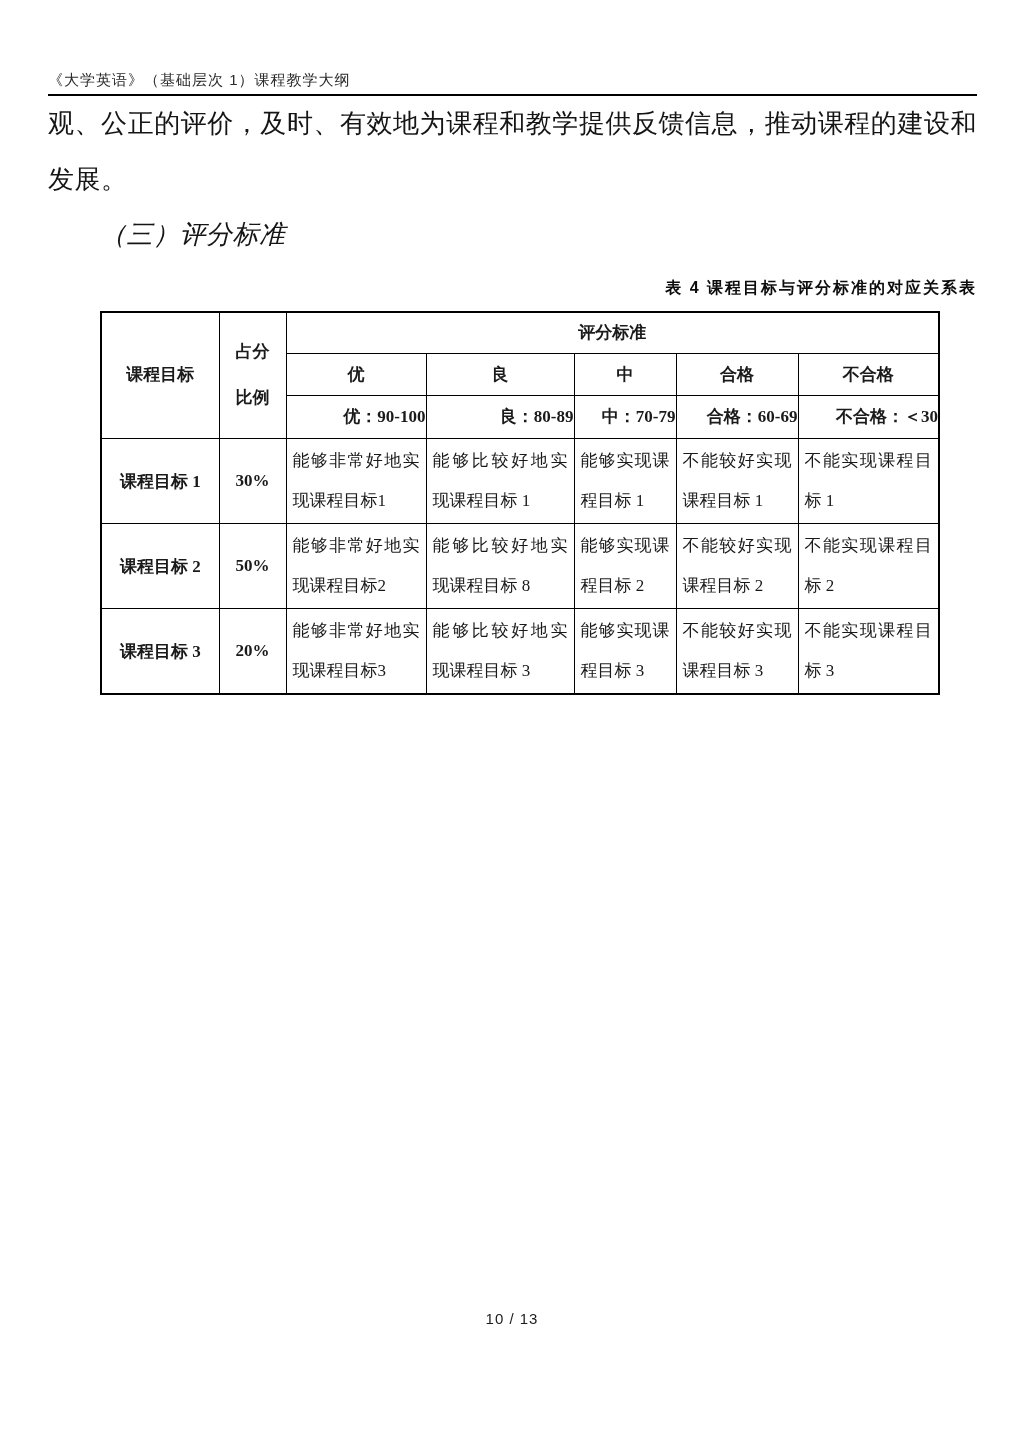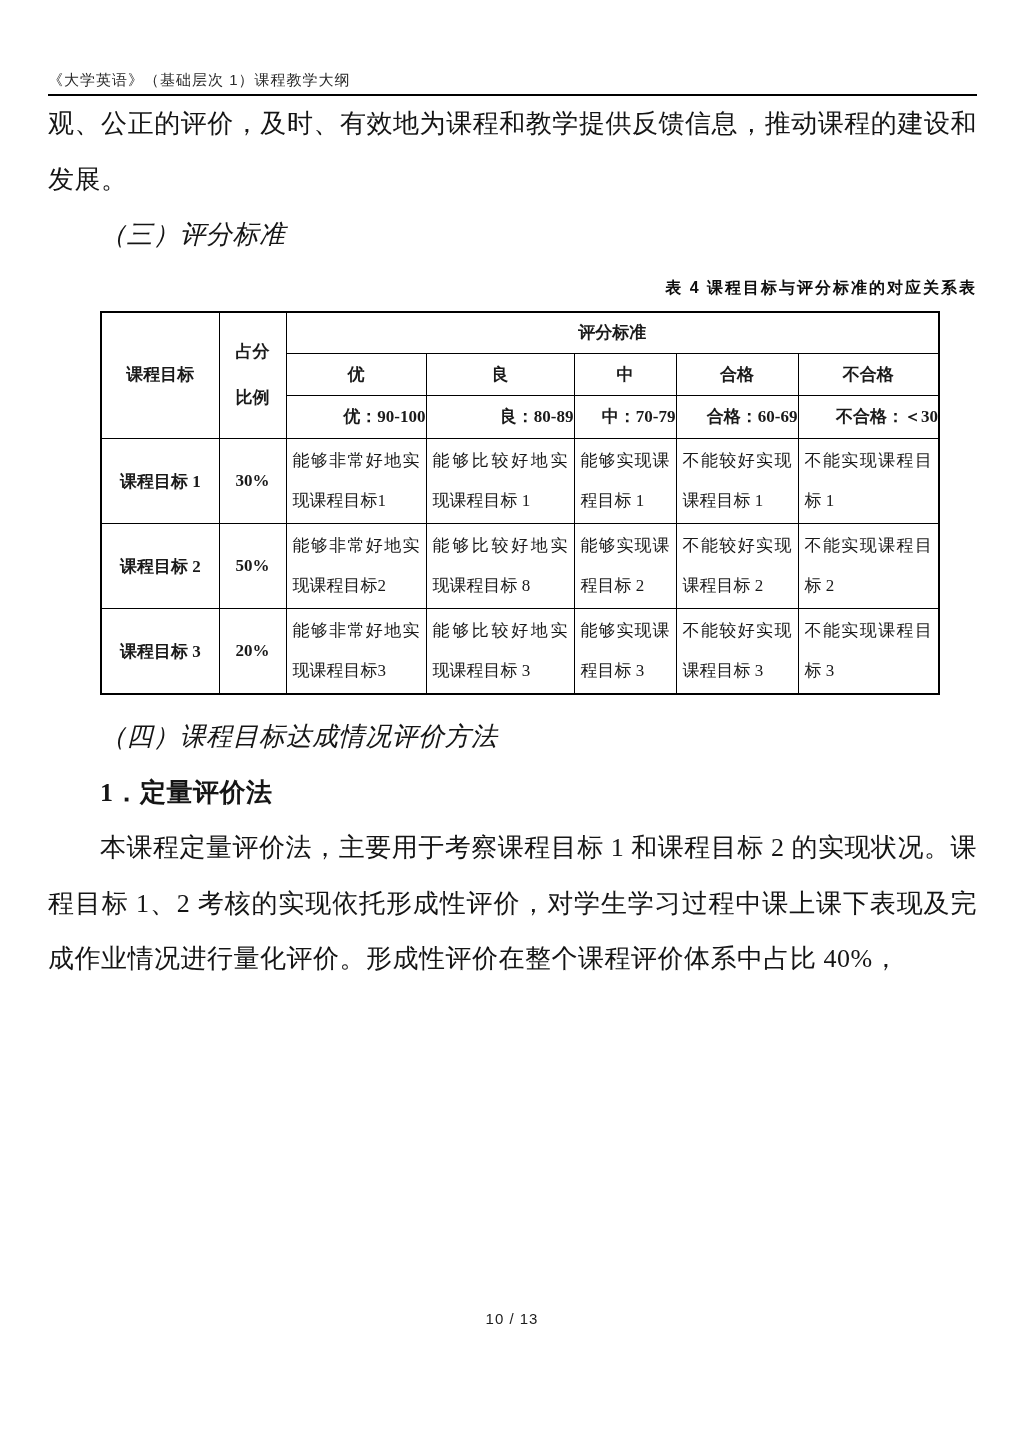--- a/index.html
+++ b/index.html
@@ -177,22 +177,17 @@
           <td class="weight">20%</td>
           <td class="desc">能够非常好地实现课程目标3</td>
           <td class="desc">能够比较好地实现课程目标 3</td>
           <td class="desc">能够实现课程目标 3</td>
           <td class="desc">不能较好实现课程目标 3</td>
           <td class="desc">不能实现课程目标 3</td>
         </tr>
       </tbody>
     </table>
 
-    <div class="body-text">
-      <p class="para indent kaiti h4">（四）课程目标达成情况评价方法</p>
-      <p class="para bold-head">1．定量评价法</p>
-      <p class="para indent">本课程定量评价法，主要用于考察课程目标 1 和课程目标 2 的实现状况。课程目标 1、2 考核的实现依托形成性评价，对学生学习过程中课上课下表现及完成作业情况进行量化评价。形成性评价在整个课程评价体系中占比 40%，</p>
-    </div>
 
   </div>
 
   <div class="doc-footer">10 / 13</div>
 </div>
 
 </body></html>

